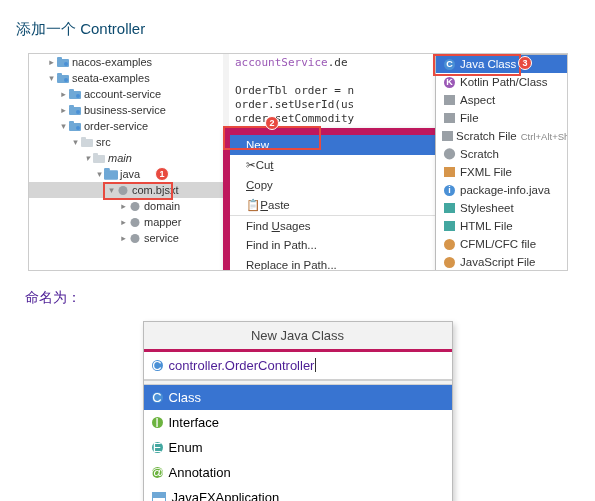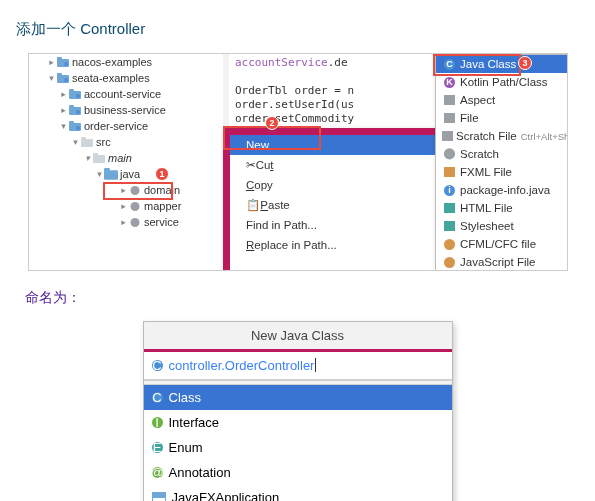--- a/index.html
+++ b/index.html
@@ -56,21 +56,21 @@
 .sq-teal { background: #43a7a0; width: 11px; height: 10px; }
 .sq-orange { background: #d6954a; width: 11px; height: 10px; }
 
 .badge { position: absolute; width: 14px; height: 14px; border-radius: 50%; background: #e84a3f; color: #fff; font-size: 9px; font-weight: bold; display: flex; align-items: center; justify-content: center; z-index: 20; border: 1px solid #fff; }
 .red-box { position: absolute; border: 2px solid #e84a3f; z-index: 15; pointer-events: none; }
 
 .dialog { width: 310px; margin: 0 auto 16px auto; border: 1px solid #bbb; box-shadow: 2px 3px 6px rgba(0,0,0,.2); font-size: 13px; background: #fff; }
 .dialog-title { background: #f2f2f2; text-align: center; padding: 6px 0; color: #444; border-bottom: 3px solid #be185d; }
 .dialog-input { display: flex; align-items: center; padding: 6px 8px; border-bottom: 1px solid #d0d0d0; }
 .dialog-input .circ { margin-right: 6px; }
-.dialog-input .field { flex: 1; font-size: 13px; color: #3b82f6; }
+.dialog-input .field { flex: 1; font-size: 13px; color: #4c1d95; }
 .cursor::after { content: ""; display: inline-block; width: 1px; height: 14px; background: #333; vertical-align: -2px; margin-left: 1px; }
 .dialog-sep { height: 5px; background: #f2f2f2; border-top: 1px solid #d0d0d0; border-bottom: 1px solid #d0d0d0; }
 .dialog-item { display: flex; align-items: center; padding: 5px 8px; }
 .dialog-item.sel { background: #3874d1; color: #fff; }
 .dialog-item .circ, .dialog-item .fx-ico { margin-right: 6px; }
 .fx-ico { width: 14px; height: 12px; background: linear-gradient(#6fa8d6 50%, #fff 50%); border: 1px solid #6fa8d6; }
 </style>
 </head>
 <body>
 
@@ -157,20 +157,29 @@
       <div class="tree-row" style="padding-left: 66px;">
         <span class="arrow down"></span>
         <span class="ico folder-blue">
           <svg viewBox="0 0 12 11">
             <rect class="folder-shape-blue" x="0" y="2" width="12" height="8" rx="1"></rect>
             <rect class="folder-shape-blue" x="0" y="0" width="5" height="3" rx="1"></rect>
           </svg>
         </span>
         <span class="lbl">java</span>
       </div>
+      <div class="tree-row sel" style="padding-left: 78px;">
+        <span class="arrow down"></span>
+        <span class="ico pkg">
+          <svg viewBox="0 0 12 11">
+            <circle class="pkg-shape" cx="6" cy="5.5" r="4.5"></circle>
+          </svg>
+        </span>
+        <span class="lbl">com.bjsxt</span>
+      </div>
       <div class="tree-row" style="padding-left: 90px;">
         <span class="arrow right"></span>
         <span class="ico pkg">
           <svg viewBox="0 0 12 11">
             <circle class="pkg-shape" cx="6" cy="5.5" r="4.5"></circle>
           </svg>
         </span>
         <span class="lbl">domain</span>
       </div>
       <div class="tree-row" style="padding-left: 90px;">
@@ -221,20 +230,25 @@
       </div>
       <div class="menu-item">
         <span class="s-ico"></span>
         <span class="label"><span class="under">C</span>opy</span>
       </div>
       <div class="menu-item">
         <span class="s-ico">📋</span>
         <span class="label"><span class="under">P</span>aste</span>
         <span class="shortcut">Ctrl+V</span>
       </div>
+      <div class="menu-item menu-sep-above">
+        <span class="s-ico"></span>
+        <span class="label">Find <span class="under">U</span>sages</span>
+        <span class="shortcut">Alt+F7</span>
+      </div>
       <div class="menu-item">
         <span class="s-ico"></span>
         <span class="label">Find in Path...</span>
         <span class="shortcut">Ctrl+Shift+F</span>
       </div>
       <div class="menu-item">
         <span class="s-ico"></span>
         <span class="label"><span class="under">R</span>eplace in Path...</span>
         <span class="shortcut">Ctrl+Shift+R</span>
       </div>
@@ -291,27 +305,27 @@
       <div class="sub-item">
         <span class="s-ico">
           <span class="circ c-blue">i</span>
         </span>
         <span class="s-label">package-info.java</span>
       </div>
       <div class="sub-item">
         <span class="s-ico">
           <span class="sq-teal" style="display:inline-block"></span>
         </span>
+        <span class="s-label">Stylesheet</span>
+      </div>
+      <div class="sub-item">
+        <span class="s-ico">
+          <span class="sq-teal" style="display:inline-block"></span>
+        </span>
         <span class="s-label">HTML File</span>
-      </div>
-      <div class="sub-item">
-        <span class="s-ico">
-          <span class="sq-teal" style="display:inline-block"></span>
-        </span>
-        <span class="s-label">Stylesheet</span>
       </div>
       <div class="sub-item">
         <span class="s-ico">
           <span class="circ c-orange"></span>
         </span>
         <span class="s-label">CFML/CFC file</span>
       </div>
       <div class="sub-item">
         <span class="s-ico">
           <span class="circ c-orange"></span>

